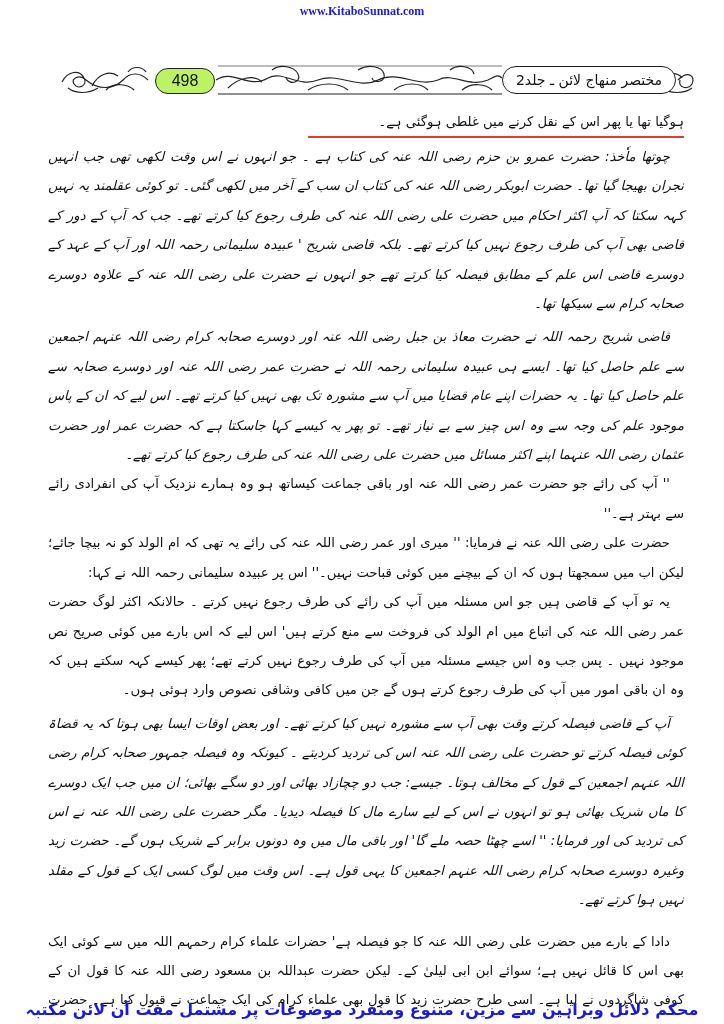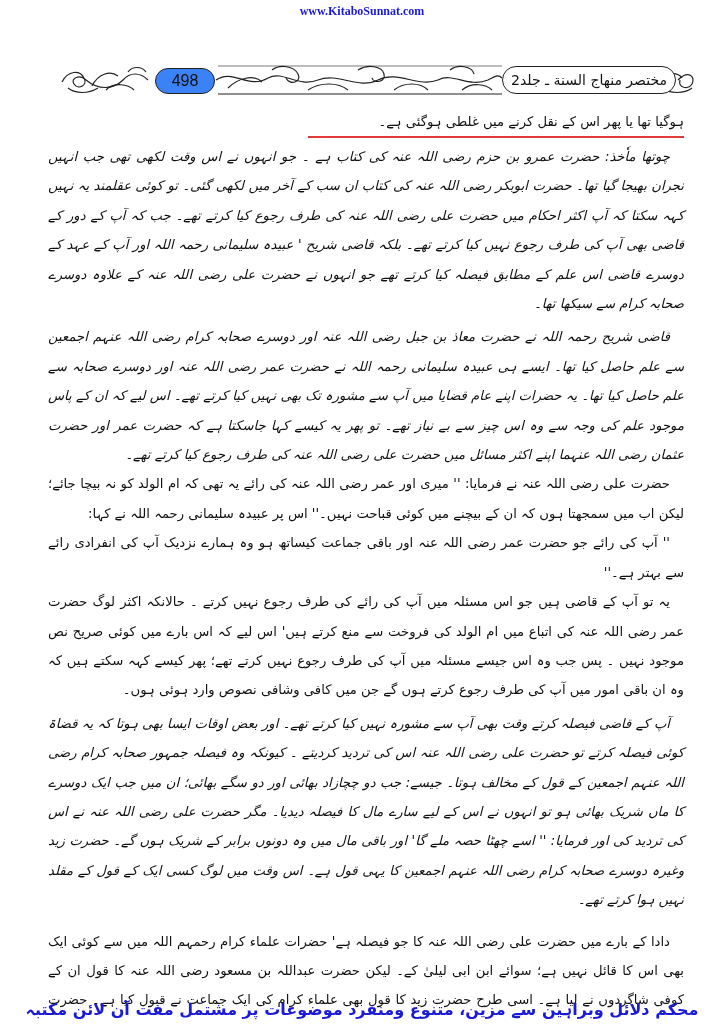--- a/index.html
+++ b/index.html
@@ -7,21 +7,21 @@
     .site-url {
       position: absolute; top: 4px; left: 0; width: 724px; text-align: center;
       font-family: "Liberation Serif", serif; font-weight: bold; font-size: 12px; color: #1a1ad8;
     }
     .header-band {
       position: absolute; top: 60px; left: 58px; width: 640px; height: 40px;
     }
     .header-band svg { position: absolute; left: 0; top: 0; }
     .page-number-box {
       position: absolute; left: 97px; top: 8px; width: 58px; height: 24px;
-      border: 1.5px solid #222; border-radius: 13px; background: #3b82f6;
+      border: 1.5px solid #222; border-radius: 13px; background: #bef264;
       font-family: "Liberation Sans", sans-serif; font-size: 16px; color: #111;
       text-align: center; line-height: 24px;
     }
     .book-title-box {
       position: absolute; right: 22px; top: 6px; width: 172px; height: 26px;
       border: 1.5px solid #222; border-radius: 14px; background: #fff;
       font-family: "DejaVu Sans", sans-serif; font-size: 14px; color: #111;
       text-align: center; line-height: 26px; direction: rtl;
     }
     .content {
@@ -64,27 +64,27 @@
       <path d="M392 10 C 400 4, 414 6, 416 14"></path>
       <path d="M404 30 C 414 22, 428 24, 434 30"></path>
       <path d="M620 20 C 630 10, 638 16, 634 24 C 630 30, 620 28, 622 20"></path>
       <path d="M600 20 C 608 12, 620 12, 624 18"></path>
       <path d="M604 28 C 612 34, 626 34, 634 28"></path>
       <path d="M160 34 L 444 34"></path>
       <path d="M160 6 L 444 6" stroke-width="0.6"></path>
     </g>
   </svg>
   <div class="page-number-box">498</div>
-  <div class="book-title-box">مختصر منهاج السنة ـ جلد2</div>
+  <div class="book-title-box">مختصر منهاج لائن ـ جلد2</div>
 </div>
 
 <div class="content">
   <p><span class="first-line">ہوگیا تھا یا پھر اس کے نقل کرنے میں غلطی ہوگئی ہے۔</span></p>
   <p class="indent gap">چوتھا ماٗخذ: حضرت عمرو بن حزم رضی اللہ عنہ کی کتاب ہے ۔ جو انہوں نے اس وقت لکھی تھی جب انہیں نجران بھیجا گیا تھا۔ حضرت ابوبکر رضی اللہ عنہ کی کتاب ان سب کے آخر میں لکھی گئی۔ تو کوئی عقلمند یہ نہیں کہہ سکتا کہ آپ اکثر احکام میں حضرت علی رضی اللہ عنہ کی طرف رجوع کیا کرتے تھے۔ جب کہ آپ کے دور کے قاضی بھی آپ کی طرف رجوع نہیں کیا کرتے تھے۔ بلکہ قاضی شریح ' عبیدہ سلیمانی رحمہ اللہ اور آپ کے عہد کے دوسرے قاضی اس علم کے مطابق فیصلہ کیا کرتے تھے جو انہوں نے حضرت علی رضی اللہ عنہ کے علاوہ دوسرے صحابہ کرام سے سیکھا تھا۔</p>
   <p class="indent gap">قاضی شریح رحمہ اللہ نے حضرت معاذ بن جبل رضی اللہ عنہ اور دوسرے صحابہ کرام رضی اللہ عنہم اجمعین سے علم حاصل کیا تھا۔ ایسے ہی عبیدہ سلیمانی رحمہ اللہ نے حضرت عمر رضی اللہ عنہ اور دوسرے صحابہ سے علم حاصل کیا تھا۔ یہ حضرات اپنے عام قضایا میں آپ سے مشورہ تک بھی نہیں کیا کرتے تھے۔ اس لیے کہ ان کے پاس موجود علم کی وجہ سے وہ اس چیز سے بے نیاز تھے۔ تو پھر یہ کیسے کہا جاسکتا ہے کہ حضرت عمر اور حضرت عثمان رضی اللہ عنہما اپنے اکثر مسائل میں حضرت علی رضی اللہ عنہ کی طرف رجوع کیا کرتے تھے۔</p>
+  <p class="indent">'' آپ کی رائے جو حضرت عمر رضی اللہ عنہ اور باقی جماعت کیساتھ ہو وہ ہمارے نزدیک آپ کی انفرادی رائے سے بہتر ہے۔''</p>
   <p class="indent">حضرت علی رضی اللہ عنہ نے فرمایا: '' میری اور عمر رضی اللہ عنہ کی رائے یہ تھی کہ ام الولد کو نہ بیچا جائے؛ لیکن اب میں سمجھتا ہوں کہ ان کے بیچنے میں کوئی قباحت نہیں۔'' اس پر عبیدہ سلیمانی رحمہ اللہ نے کہا:</p>
-  <p class="indent">'' آپ کی رائے جو حضرت عمر رضی اللہ عنہ اور باقی جماعت کیساتھ ہو وہ ہمارے نزدیک آپ کی انفرادی رائے سے بہتر ہے۔''</p>
   <p class="indent">یہ تو آپ کے قاضی ہیں جو اس مسئلہ میں آپ کی رائے کی طرف رجوع نہیں کرتے ۔ حالانکہ اکثر لوگ حضرت عمر رضی اللہ عنہ کی اتباع میں ام الولد کی فروخت سے منع کرتے ہیں' اس لیے کہ اس بارے میں کوئی صریح نص موجود نہیں ۔ پس جب وہ اس جیسے مسئلہ میں آپ کی طرف رجوع نہیں کرتے تھے؛ پھر کیسے کہہ سکتے ہیں کہ وہ ان باقی امور میں آپ کی طرف رجوع کرتے ہوں گے جن میں کافی وشافی نصوص وارد ہوئی ہوں۔</p>
   <p class="indent gap">آپ کے قاضی فیصلہ کرتے وقت بھی آپ سے مشورہ نہیں کیا کرتے تھے۔ اور بعض اوقات ایسا بھی ہوتا کہ یہ قضاۃ کوئی فیصلہ کرتے تو حضرت علی رضی اللہ عنہ اس کی تردید کردیتے ۔ کیونکہ وہ فیصلہ جمہور صحابہ کرام رضی اللہ عنہم اجمعین کے قول کے مخالف ہوتا۔ جیسے: جب دو چچازاد بھائی اور دو سگے بھائی؛ ان میں جب ایک دوسرے کا ماں شریک بھائی ہو تو انہوں نے اس کے لیے سارے مال کا فیصلہ دیدیا۔ مگر حضرت علی رضی اللہ عنہ نے اس کی تردید کی اور فرمایا: '' اسے چھٹا حصہ ملے گا' اور باقی مال میں وہ دونوں برابر کے شریک ہوں گے۔ حضرت زید وغیرہ دوسرے صحابہ کرام رضی اللہ عنہم اجمعین کا یہی قول ہے۔ اس وقت میں لوگ کسی ایک کے قول کے مقلد نہیں ہوا کرتے تھے۔</p>
   <p class="indent gap-big">دادا کے بارے میں حضرت علی رضی اللہ عنہ کا جو فیصلہ ہے' حضرات علماء کرام رحمہم اللہ میں سے کوئی ایک بھی اس کا قائل نہیں ہے؛ سوائے ابن ابی لیلیٰ کے۔ لیکن حضرت عبداللہ بن مسعود رضی اللہ عنہ کا قول ان کے کوفی شاگردوں نے لیا ہے۔ اسی طرح حضرت زید کا قول بھی علماء کرام کی ایک جماعت نے قبول کیا ہے۔ حضرت ابوبکر رضی اللہ عنہ کا قول جمہور صحابہ کرام نے لیا ہے۔ امام شافعی اور امام محمد بن نصر المروزی رحمہ اللہ نے ایک بڑی کتاب مرتب کی ہے جس میں انہوں حضرت علی رضی اللہ عنہ کے وہ اقوال جمع کیے ہیں</p>
 </div>
 
 <div class="footer-note">محکم دلائل وبراہین سے مزین، متنوع ومنفرد موضوعات پر مشتمل مفت آن لائن مکتبہ</div>
 
 </body></html>

